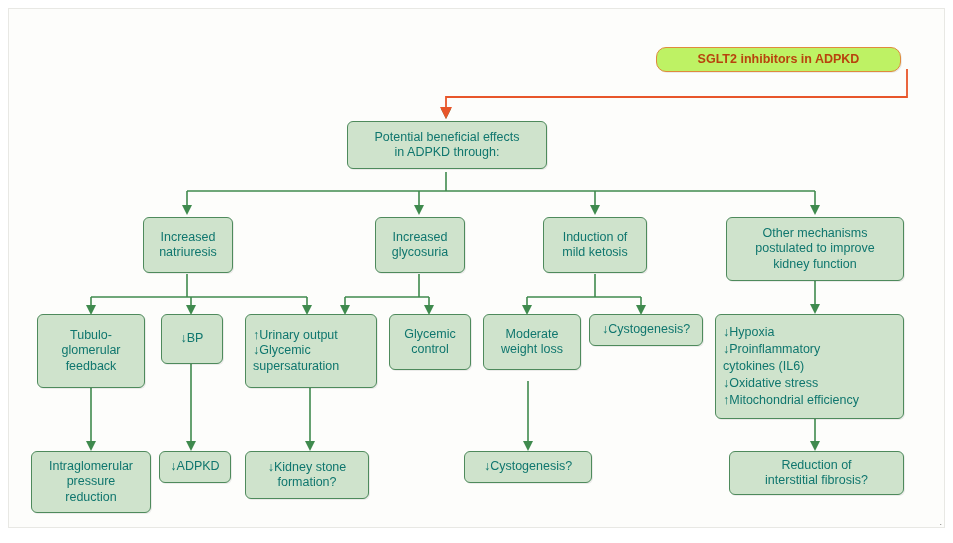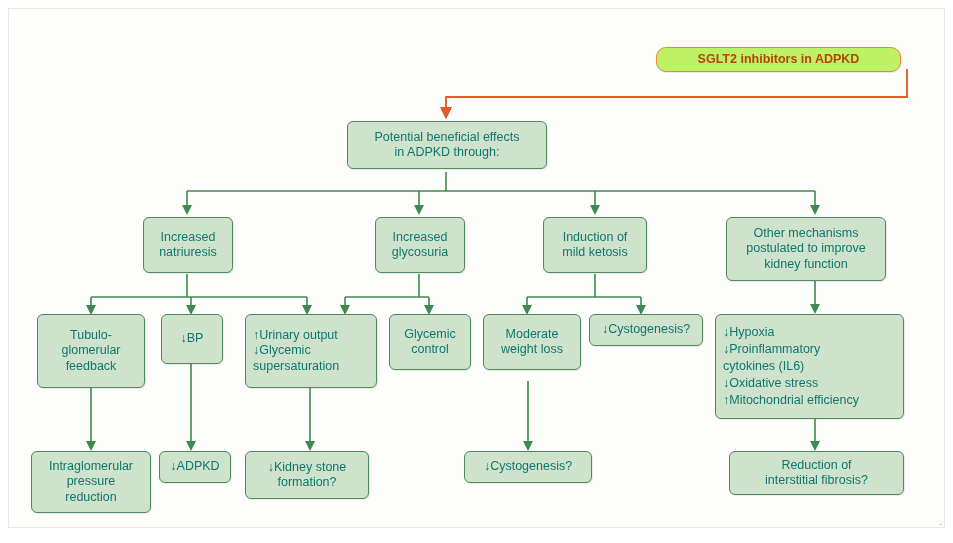--- a/index.html
+++ b/index.html
@@ -150,21 +150,21 @@
 
     <div class="node shadowed" style="left:338px; top:112px; width:200px; height:48px;">Potential beneficial effects
 in ADPKD through:</div>
 
     <div class="node shadowed" style="left:134px; top:208px; width:90px; height:56px;">Increased
 natriuresis</div>
     <div class="node shadowed" style="left:366px; top:208px; width:90px; height:56px;">Increased
 glycosuria</div>
     <div class="node shadowed" style="left:534px; top:208px; width:104px; height:56px;">Induction of
 mild ketosis</div>
-    <div class="node shadowed" style="left:717px; top:208px; width:160px; height:64px;">Other mechanisms
+    <div class="node shadowed" style="left:717px; top:208px; width:178px; height:64px;">Other mechanisms
 postulated to improve
 kidney function</div>
 
     <div class="node shadowed" style="left:28px; top:305px; width:108px; height:74px;">Tubulo-
 glomerular
 feedback</div>
     <div class="node shadowed" style="left:152px; top:305px; width:62px; height:50px;">↓BP</div>
     <div class="node shadowed left-align" style="left:236px; top:305px; width:132px; height:74px;">↑Urinary output
 ↓Glycemic
 supersaturation</div>

